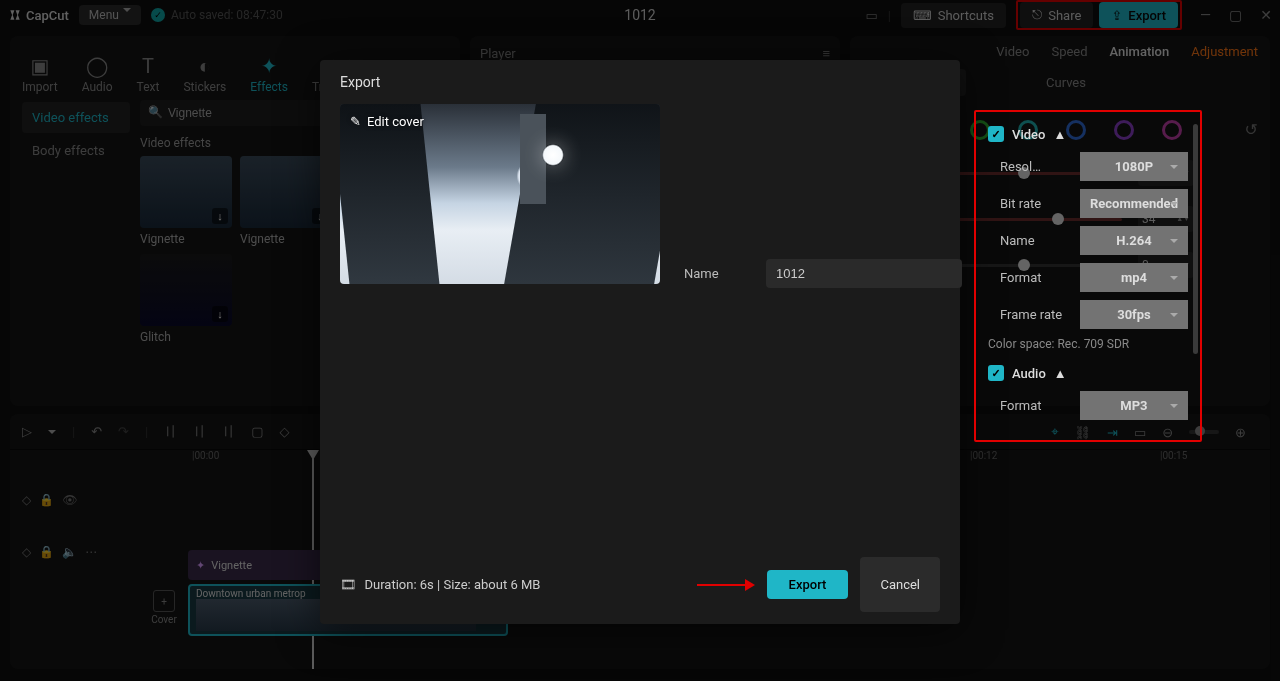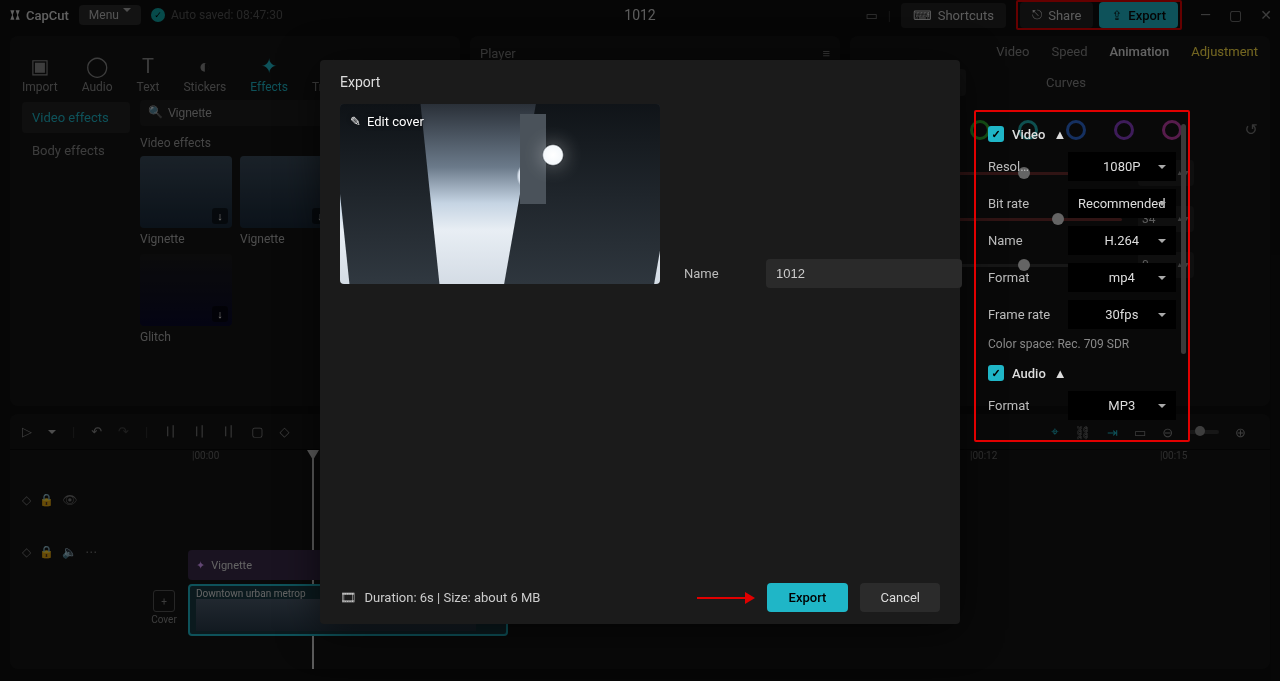--- a/index.html
+++ b/index.html
@@ -68,21 +68,21 @@
   .top-center {
     flex:0 0 370px; height:370px; background:#161616; border-radius:8px; padding:10px;
     display:flex; align-items:flex-start; justify-content:space-between; color:#888;
   }
 
   .top-right {
     flex:1; height:370px; background:#161616; border-radius:8px; padding:8px 12px;
     position:relative;
   }
   .right-tabs { display:flex; gap:22px; font-size:13px; color:#888; margin-bottom:10px; justify-content:flex-end;}
-  .right-tabs span.active{ color:#fde047;}
+  .right-tabs span.active{ color:#f97316;}
   .subpanel-tabs { display:flex; gap:40px; margin-bottom:4px;}
   .subpanel-tabs span { padding:6px 40px; background:#242424; border-radius:4px; color:#ccc; font-size:13px;}
   .reset-icon { position:absolute; right:12px; top:84px; color:#777; font-size:16px;}
   .color-circles { display:flex; gap:28px; justify-content:flex-start; margin:24px 0 20px 60px;}
   .ccircle { width:20px;height:20px; border-radius:50%; border:3px solid;}
   .sliders { display:flex; flex-direction:column; gap:20px; margin-left:60px;}
   .slider-row { display:flex; align-items:center; gap:16px;}
   .track { position:relative; width:200px; height:3px; background:#333; border-radius:2px;}
   .track.red { background:#6a2e2e;}
   .thumb { position:absolute; top:-5px; width:12px;height:12px; background:#ddd; border-radius:50%;}
@@ -150,40 +150,40 @@
   .settings-box {
     border:2px solid #e10000; border-radius:2px; padding:10px 12px 12px 12px; margin-top:6px;
     position:relative;
   }
   .settings-box .scroll { position:absolute; right:2px; top:12px; width:5px; height:230px; background:#3a3a3a; border-radius:3px;}
   .sect-hdr { display:flex; align-items:center; gap:8px; margin:4px 0 10px 0;}
   .cbx { width:16px;height:16px;border-radius:3px;background:#1fb6c7; display:flex;align-items:center;justify-content:center;color:#000;font-size:11px;font-weight:bold;}
   .sect-hdr span{ color:#ddd; font-size:13px; font-weight:500;}
   .tri { font-size:9px; color:#888;}
   .srow { display:flex; align-items:center; margin:8px 0;}
-  .slabel { width:80px; color:#bbb; font-size:13px;}
-  .sselect { flex:1; background:#000000; border:none; color:#ddd; padding:7px 10px; border-radius:0; font-size:13px; text-align:center; position:relative; font-weight:400;}
+  .slabel { width:80px; color:#bbb; font-size:13px;margin-left:12px;}
+  .sselect { flex:1; background:#737373; border:none; color:#ddd; padding:7px 10px; border-radius:0; font-size:13px; text-align:center; position:relative; font-weight:700;}
   .sselect::after{content:""; position:absolute; right:10px; top:13px; width:0;height:0;border-left:4px solid transparent;border-right:4px solid transparent;border-top:4px solid #aaa;}
   .cspace { color:#888; font-size:12px; margin:6px 0 14px 0;}
 
   .modal-footer {
     position:absolute; left:0; right:0; bottom:12px; padding:0 20px;
     display:flex; align-items:center;
   }
   .dur-info { display:flex; align-items:center; gap:8px; color:#ccc; font-size:13px;}
   .footer-actions { margin-left:auto; display:flex; align-items:center; gap:12px;}
   .arrow-red {
     width:56px; height:2px; background:#e10000; position:relative; margin-right:2px;
   }
   .arrow-red::after{
     content:""; position:absolute; right:-2px; top:-5px;
     width:0;height:0; border-left:10px solid #e10000; border-top:6px solid transparent; border-bottom:6px solid transparent;
   }
   .btn-export { background:#1fb6c7; color:#000; padding:7px 22px; border-radius:4px; font-size:13px; font-weight:500;}
-  .btn-cancel { background:#2b2b2b; color:#ddd; padding:7px 20px; border-radius:4px; font-size:13px;}
+  .btn-cancel { background:#2b2b2b; color:#ddd; padding:20px 20px; border-radius:4px; font-size:13px;}
 
   .ico { display:inline-block;}
 </style>
 </head>
 <body>
 
 <div class="titlebar">
   <div class="logo">
     <svg viewBox="0 0 24 24">
         <path d="M4 4h7l-3 8 3 8H4l3-8zM13 4h7l-3 8 3 8h-7l3-8z"></path>

